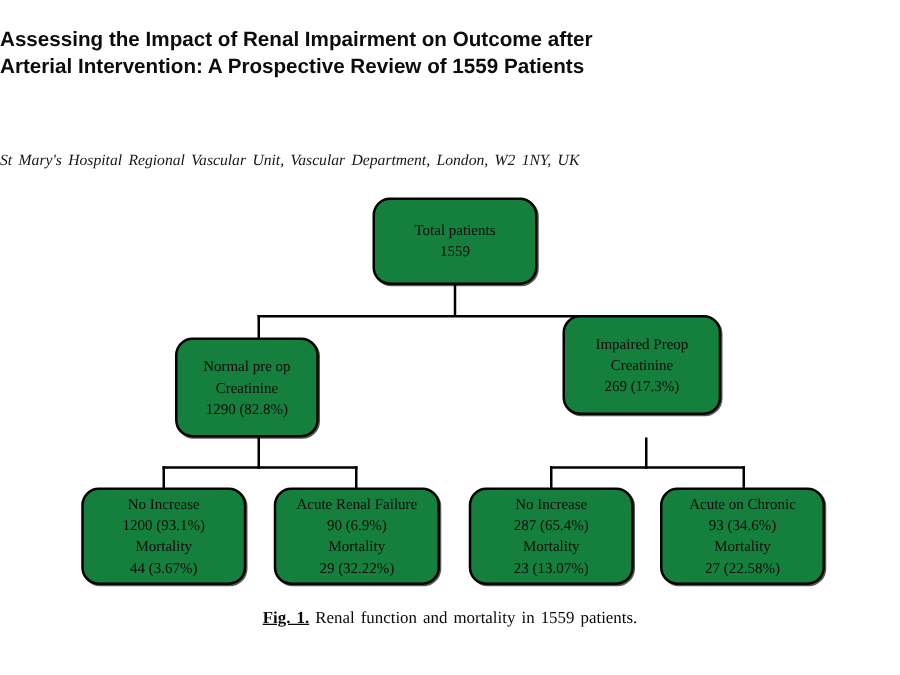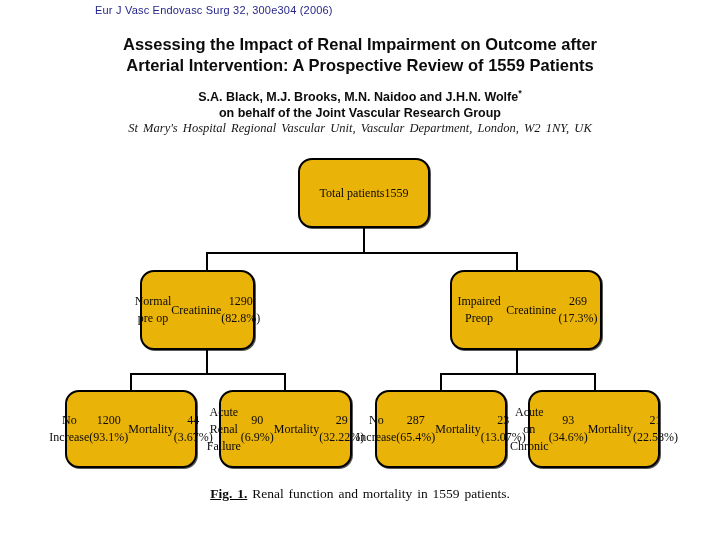--- a/index.html
+++ b/index.html
@@ -9,74 +9,67 @@
     background:#ffffff;
     overflow:hidden;
     font-family:"Liberation Sans",sans-serif;
   }
   .journal-ref{
     position:absolute;left:95px;top:4px;
     font-size:11px;color:#26268c;
     letter-spacing:0.2px;
   }
   .title{
-    position:absolute;left:0;top:34px;width:720px;
-    text-align:center;
+    position:absolute;left:0;top:22px;width:720px;
     font-weight:bold;font-size:16.5px;line-height:21px;color:#0c0c0c;
   }
   .authors{
     position:absolute;left:0;top:85px;width:720px;
     text-align:center;font-weight:bold;font-size:12.5px;line-height:16px;color:#0c0c0c;
   }
   .authors sup{font-size:9px;}
   .affiliation{
     position:absolute;left:0;top:121px;width:720px;
-    text-align:center;
     font-family:"Liberation Serif",serif;font-style:italic;
     font-size:12.5px;color:#151515;
     word-spacing:2px;
   }
   .node{
     position:absolute;
-    background:#eab308;
+    background:#15803d;
     border:2px solid #000;
     border-radius:14px;
     box-shadow:1px 1px 0 rgba(0,0,0,0.65);
-    display:flex;flex-direction:row;justify-content:center;align-items:center;
+    display:flex;flex-direction:column;justify-content:center;align-items:center;
     font-family:"Liberation Serif",serif;
     font-size:12px;line-height:17px;color:#0a0a0a;
     text-align:center;
     box-sizing:border-box;
   }
   .conn{position:absolute;background:#000;}
   .caption{
     position:absolute;left:0;top:486px;width:720px;
     text-align:center;
     font-family:"Liberation Serif",serif;
     font-size:13.5px;color:#0a0a0a;
     word-spacing:1.5px;
   }
   .caption .fig-label{font-weight:bold;text-decoration:underline;}
 </style>
 </head>
 <body>
 
 <div class="slide">
 
-  <div class="journal-ref">Eur J Vasc Endovasc Surg 32, 300e304 (2006)</div>
 
   <div class="title">
     <div>Assessing the Impact of Renal Impairment on Outcome after</div>
     <div>Arterial Intervention: A Prospective Review of 1559 Patients</div>
   </div>
 
-  <div class="authors">
-    <div><span>S.A. Black, M.J. Brooks, M.N. Naidoo and J.H.N. Wolfe</span><sup>*</sup></div>
-    <div>on behalf of the Joint Vascular Research Group</div>
-  </div>
 
   <div class="affiliation">St Mary's Hospital Regional Vascular Unit, Vascular Department, London, W2 1NY, UK</div>
 
   <div class="conn" style="left:363px;top:228px;width:2px;height:25px;"></div>
   <div class="conn" style="left:206px;top:252px;width:312px;height:2px;"></div>
   <div class="conn" style="left:206px;top:252px;width:2px;height:19px;"></div>
   <div class="conn" style="left:516px;top:252px;width:2px;height:19px;"></div>
 
   <div class="conn" style="left:206px;top:350px;width:2px;height:25px;"></div>
   <div class="conn" style="left:130px;top:373px;width:156px;height:2px;"></div>
@@ -91,21 +84,21 @@
   <div class="node" style="left:298px;top:158px;width:132px;height:70px;">
     <div>Total patients</div>
     <div>1559</div>
   </div>
 
   <div class="node" style="left:140px;top:270px;width:115px;height:80px;">
     <div>Normal pre op</div>
     <div>Creatinine</div>
     <div>1290 (82.8%)</div>
   </div>
-  <div class="node" style="left:450px;top:270px;width:152px;height:80px;">
+  <div class="node" style="left:450px;top:252px;width:127px;height:80px;">
     <div>Impaired Preop</div>
     <div>Creatinine</div>
     <div>269 (17.3%)</div>
   </div>
 
   <div class="node" style="left:65px;top:390px;width:132px;height:78px;">
     <div>No Increase</div>
     <div>1200 (93.1%)</div>
     <div>Mortality</div>
     <div>44 (3.67%)</div>
@@ -119,20 +112,20 @@
   <div class="node" style="left:375px;top:390px;width:132px;height:78px;">
     <div>No Increase</div>
     <div>287 (65.4%)</div>
     <div>Mortality</div>
     <div>23 (13.07%)</div>
   </div>
   <div class="node" style="left:528px;top:390px;width:132px;height:78px;text-align:center;">
     <div>Acute on Chronic</div>
     <div>93 (34.6%)</div>
     <div>Mortality</div>
-    <div>21 (22.58%)</div>
+    <div>27 (22.58%)</div>
   </div>
 
   <div class="caption">
     <span class="fig-label">Fig. 1.</span><span> Renal function and mortality in 1559 patients.</span>
   </div>
 
 </div>
 
 </body></html>

